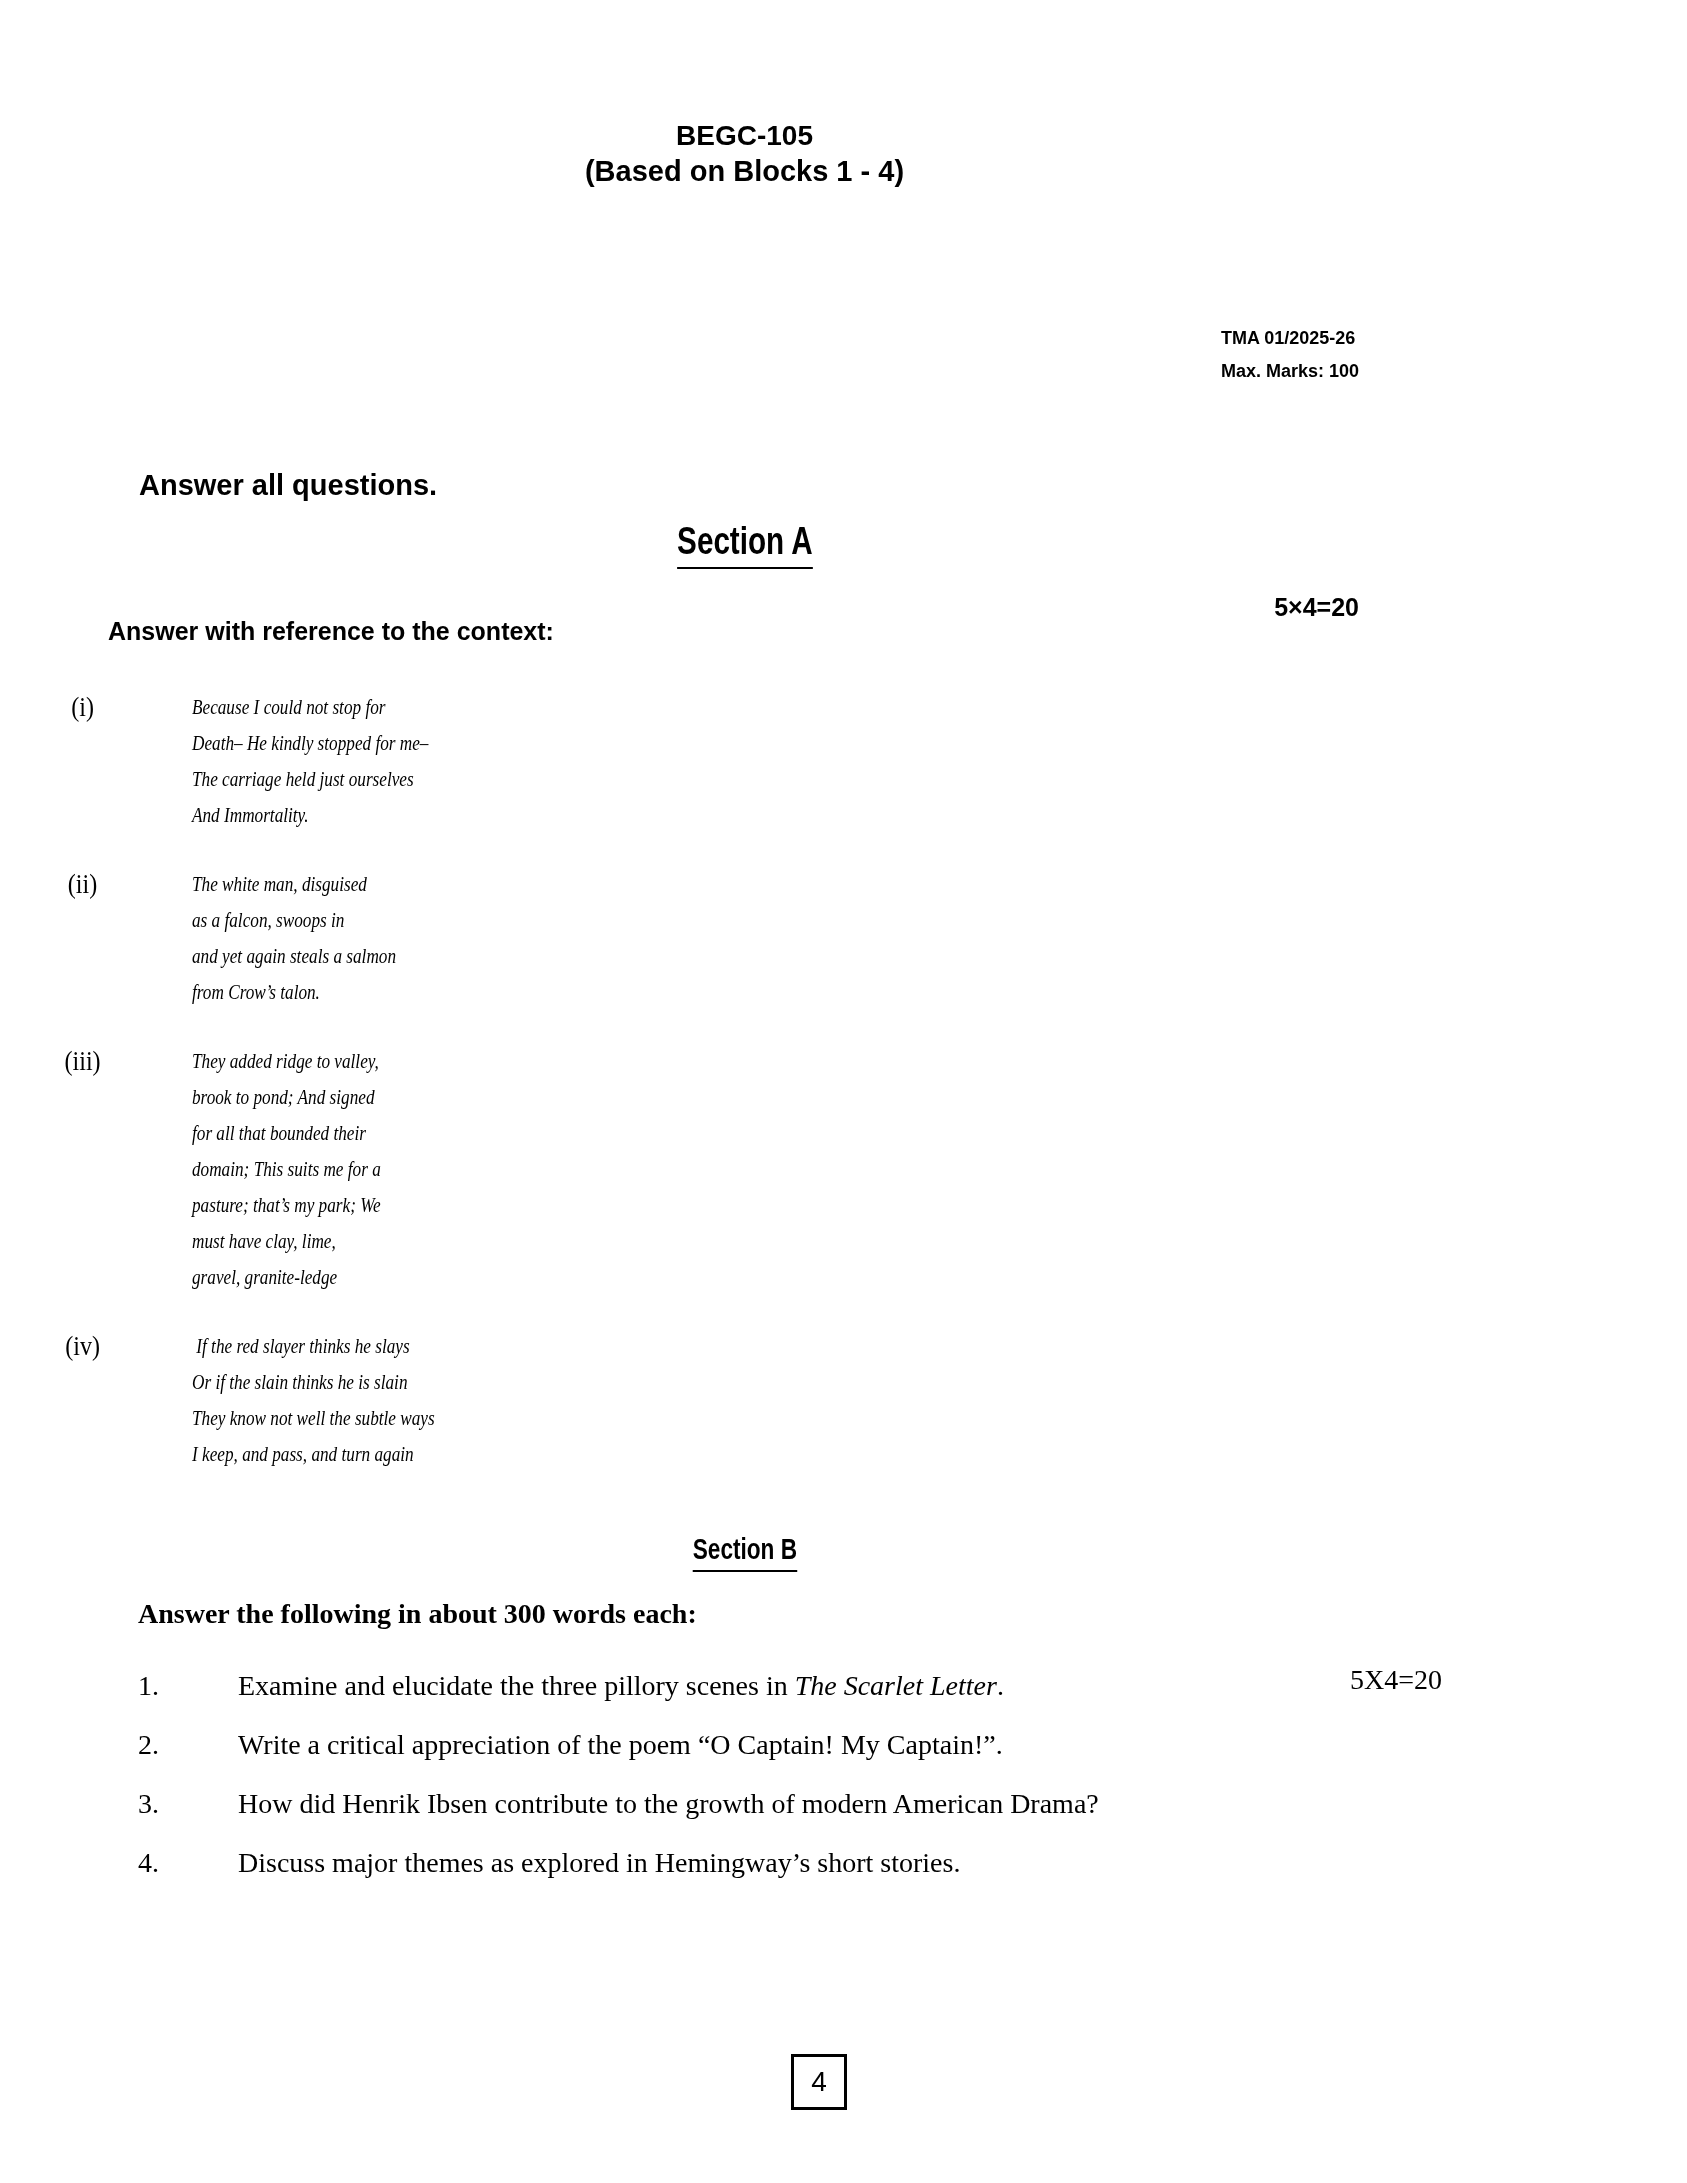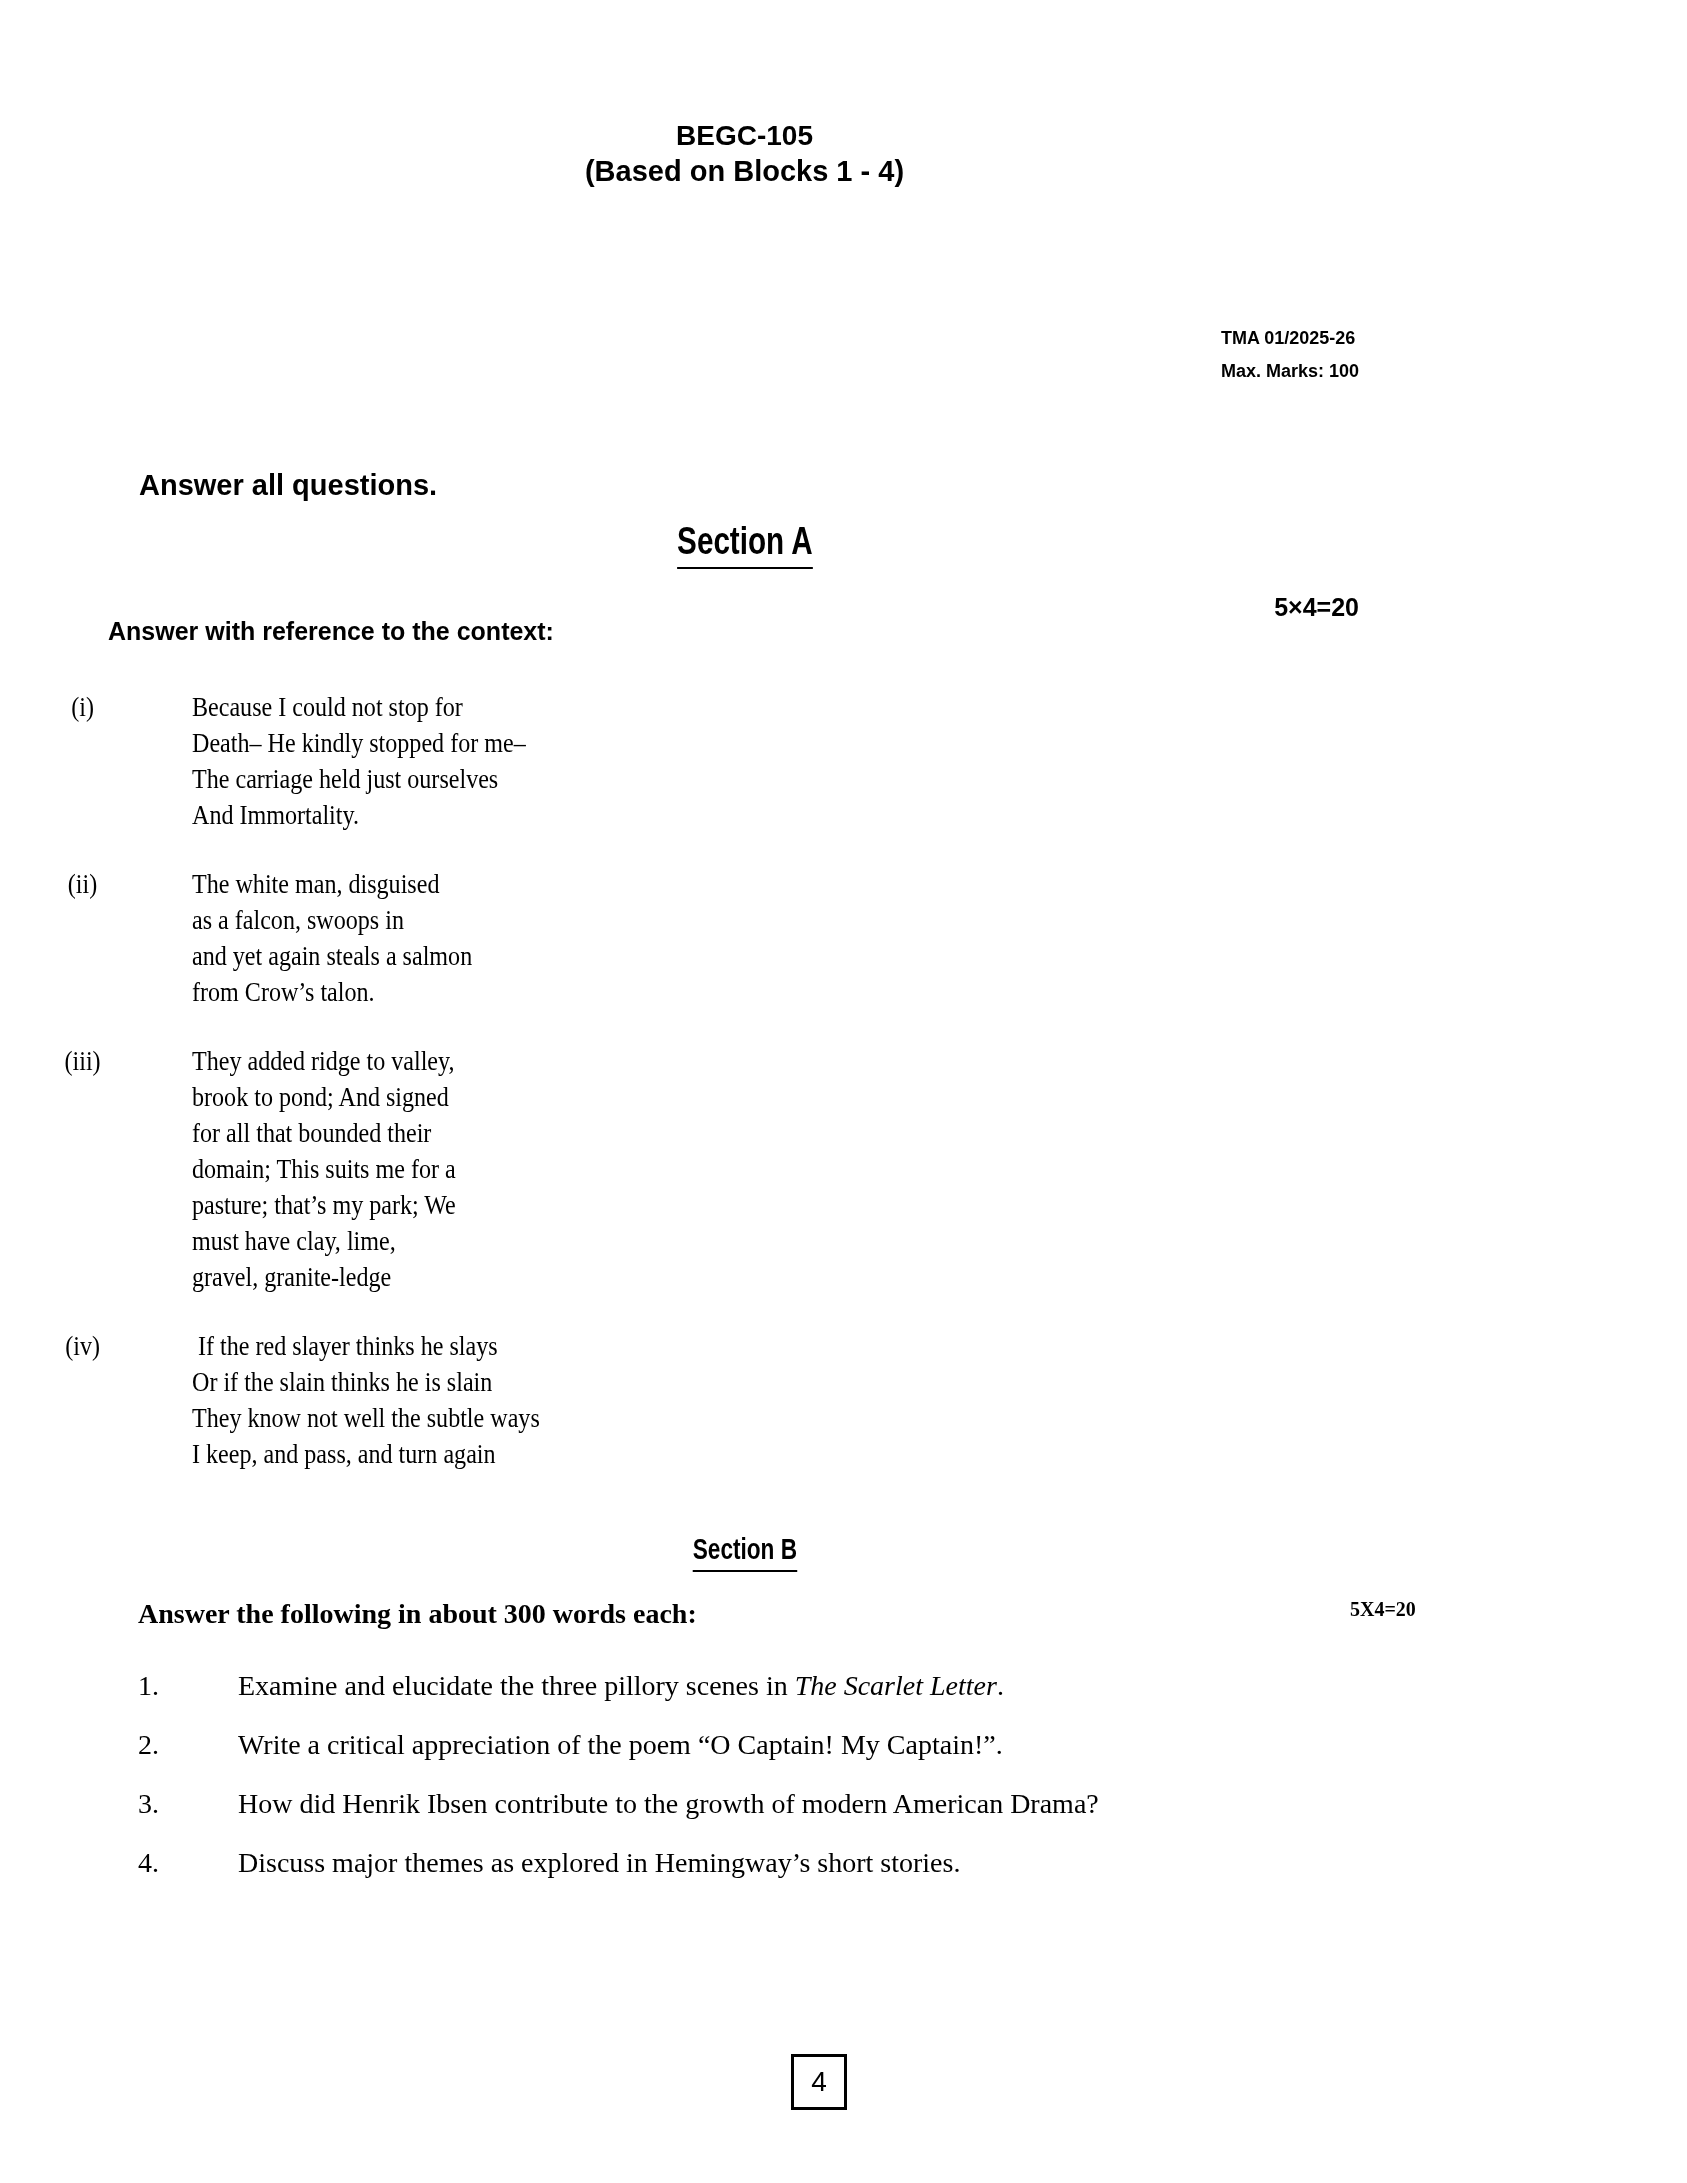--- a/index.html
+++ b/index.html
@@ -148,24 +148,25 @@
   .poem-num {
     width: 192px;
     flex: 0 0 192px;
     text-align: center;
     font-size: 28px;
     line-height: 36px;
     font-family: "Liberation Serif", "DejaVu Serif", serif;
   }
   .poem-lines {
     flex: 1 1 auto;
-    font-size: 28px;
+    font-size: 20px;
     line-height: 36px;
     font-family: "Liberation Serif", "DejaVu Serif", serif;
     white-space: pre-wrap;
+    font-style: italic;
   }
   .poem-lines > div {
     white-space: pre;
   }
 
   
   .sec-b-title {
     position: absolute;
     left: 0;
     top: 1520px;
@@ -183,23 +184,23 @@
     position: absolute;
     left: 138px;
     top: 1598px;
     font-size: 28px;
     font-weight: bold;
     white-space: nowrap;
   }
   .marks-b {
     position: absolute;
     left: 1350px;
-    top: 1598px;
-    font-size: 20px;
-    font-weight: bold;
+    top: 1664px;
+    font-size: 28px;
+    font-weight: normal;
     white-space: nowrap;
   }
   .qlist {
     position: absolute;
     left: 0;
     top: 1669px;
     width: 1687px;
   }
   .qrow {
     display: flex;

